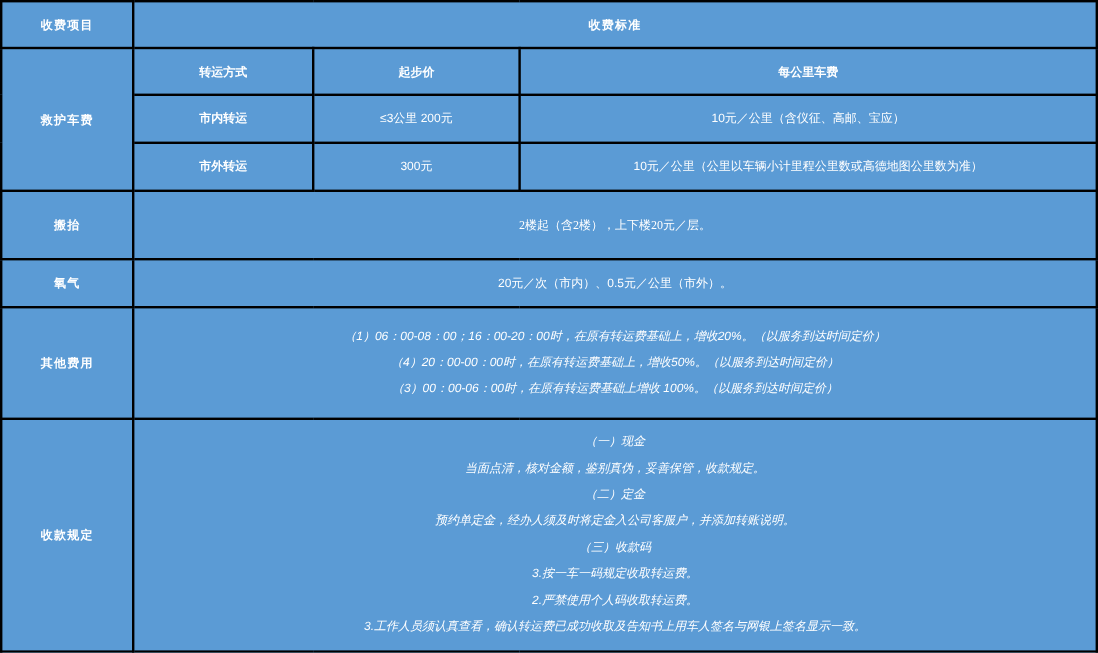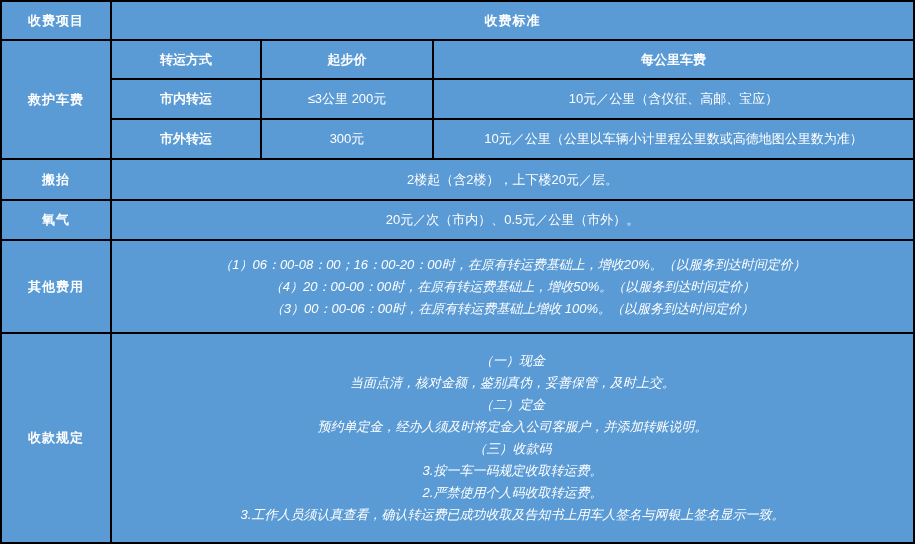--- a/index.html
+++ b/index.html
@@ -17,21 +17,21 @@
   table.fee-table {
     width: 915px;
     height: 544px;
     border-collapse: collapse;
     table-layout: fixed;
     background: #5b9bd5;
     color: #ffffff;
   }
   table.fee-table td {
     border: 2px solid #000000;
-    font-size: 13px;
+    font-size: 10px;
     padding: 2px 6px;
     vertical-align: middle;
     text-align: center;
     overflow: hidden;
   }
   td.hdr {
     font-weight: bold;
     font-size: 16px;
     letter-spacing: 1px;
   }
@@ -47,21 +47,21 @@
     margin-left: 44px;
   }
   .line {
     display: block;
     line-height: 22px;
     white-space: nowrap;
     font-style: italic;
   }
   tr.h39 { height: 39px; }
   tr.h40 { height: 40px; padding-left: 20px; }
-  tr.h41 { height: 41px; }
+  tr.h41 { height: 57px; font-family: Liberation Serif, serif; }
   tr.h93 { height: 93px; }
 </style>
 </head>
 <body>
 
 <div class="sheet">
   <table class="fee-table">
     <colgroup>
       <col style="width:110px">
       <col style="width:150px">
@@ -108,21 +108,21 @@
           <span class="line">（1）06：00-08：00；16：00-20：00时，在原有转运费基础上，增收20%。（以服务到达时间定价）</span>
           <span class="line">（4）20：00-00：00时，在原有转运费基础上，增收50%。（以服务到达时间定价）</span>
           <span class="line">（3）00：00-06：00时，在原有转运费基础上增收 100%。（以服务到达时间定价）</span>
         </td>
       </tr>
 
       <tr>
         <td class="rowlabel">收款规定</td>
         <td class="leftcell" colspan="3">
           <span class="line">（一）现金</span>
-          <span class="line">当面点清，核对金额，鉴别真伪，妥善保管，及时上交。</span>
+          <span class="line">当面点清，核对金额，鉴别真伪，妥善保管，收款规定。</span>
           <span class="line">（二）定金</span>
           <span class="line">预约单定金，经办人须及时将定金入公司客服户，并添加转账说明。</span>
           <span class="line">（三）收款码</span>
           <span class="line">3.按一车一码规定收取转运费。</span>
           <span class="line">2.严禁使用个人码收取转运费。</span>
           <span class="line">3.工作人员须认真查看，确认转运费已成功收取及告知书上用车人签名与网银上签名显示一致。</span>
         </td>
       </tr>
     </tbody>
   </table>

